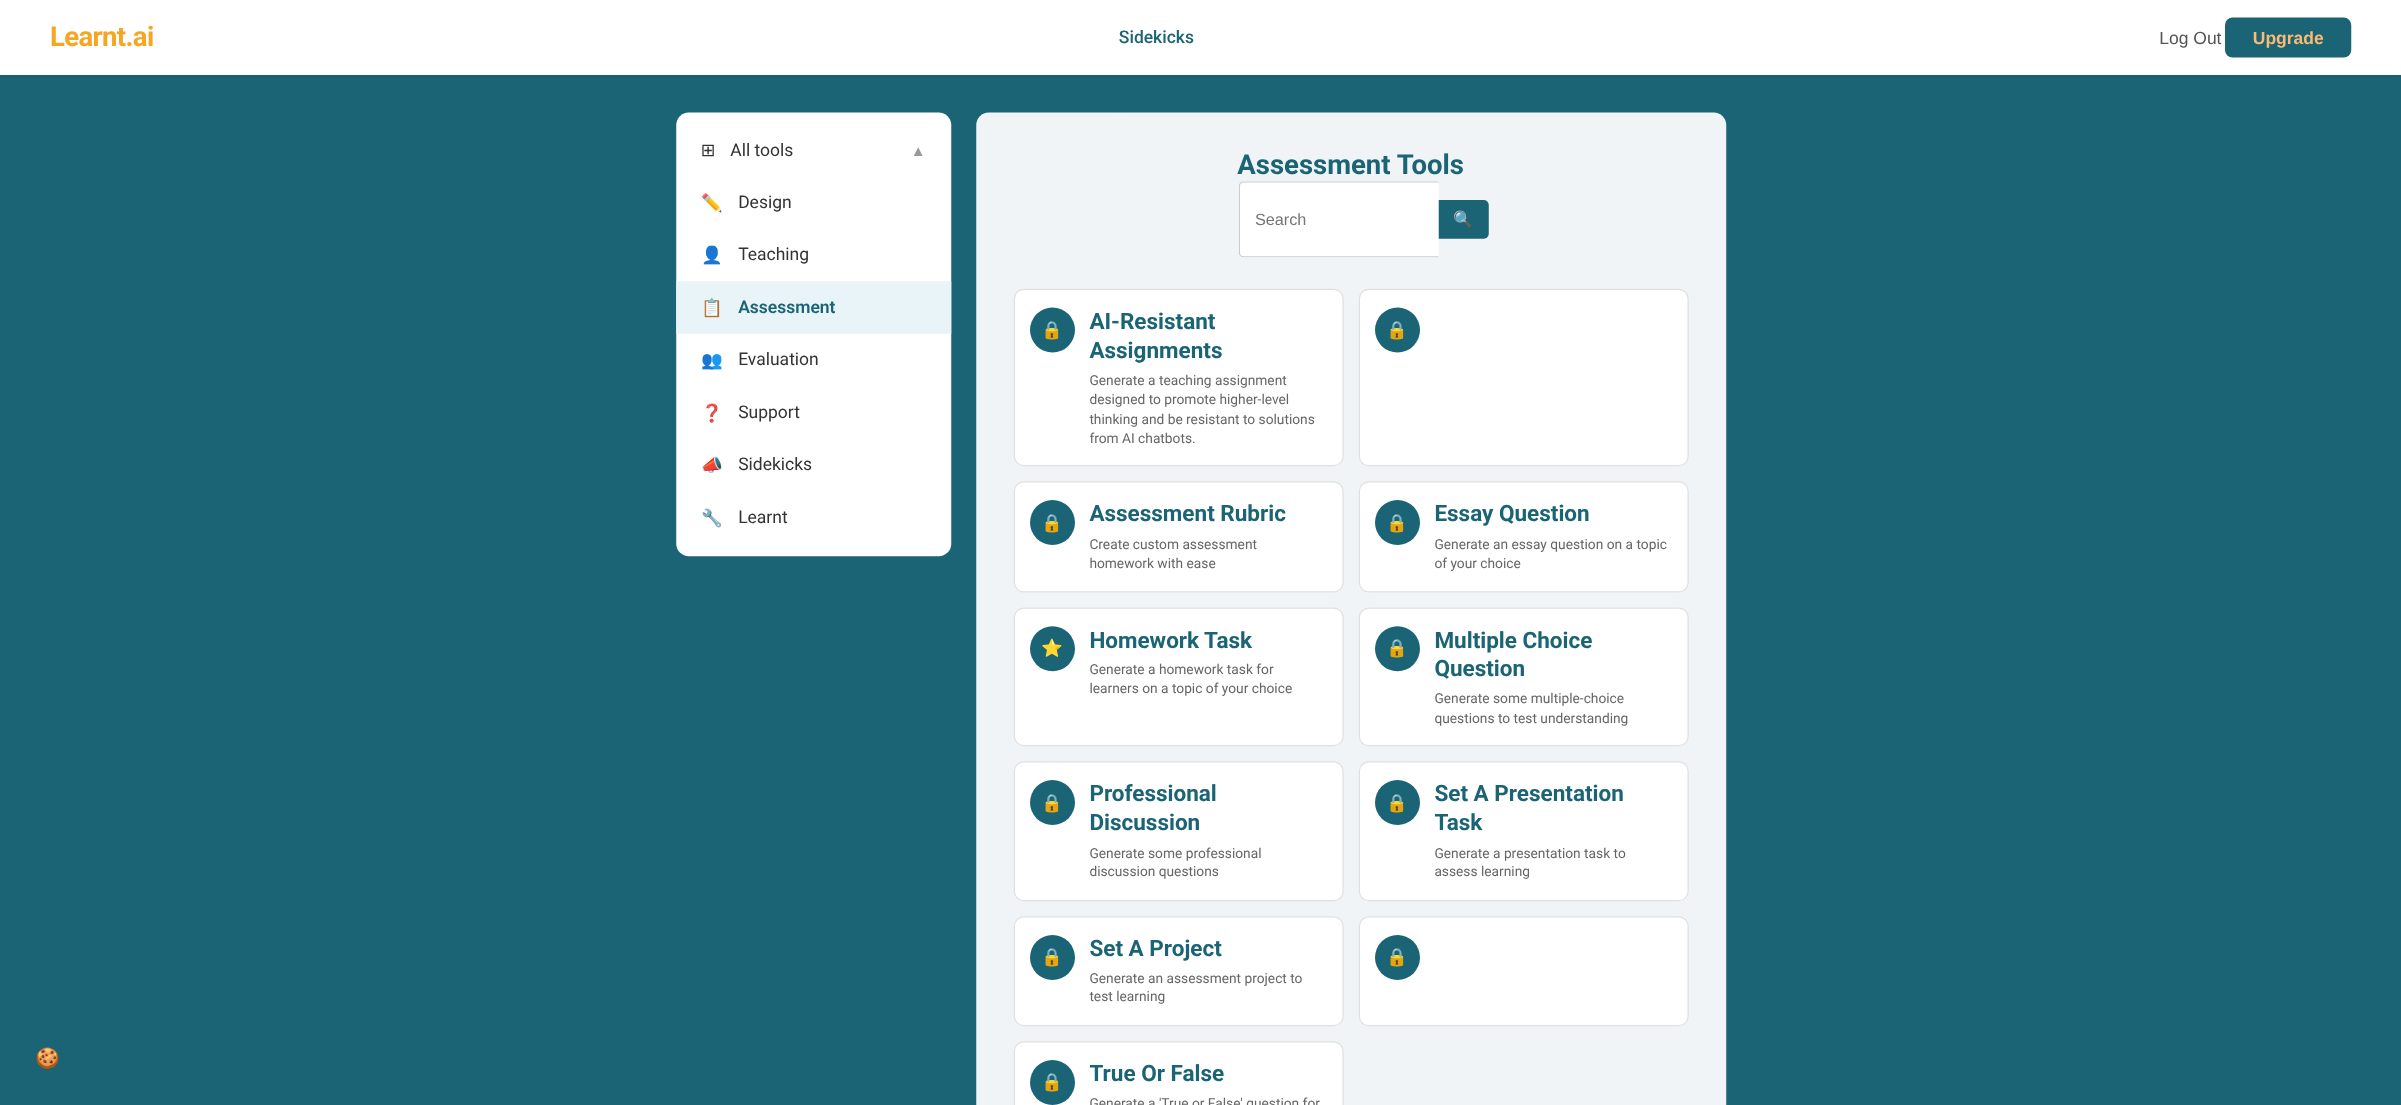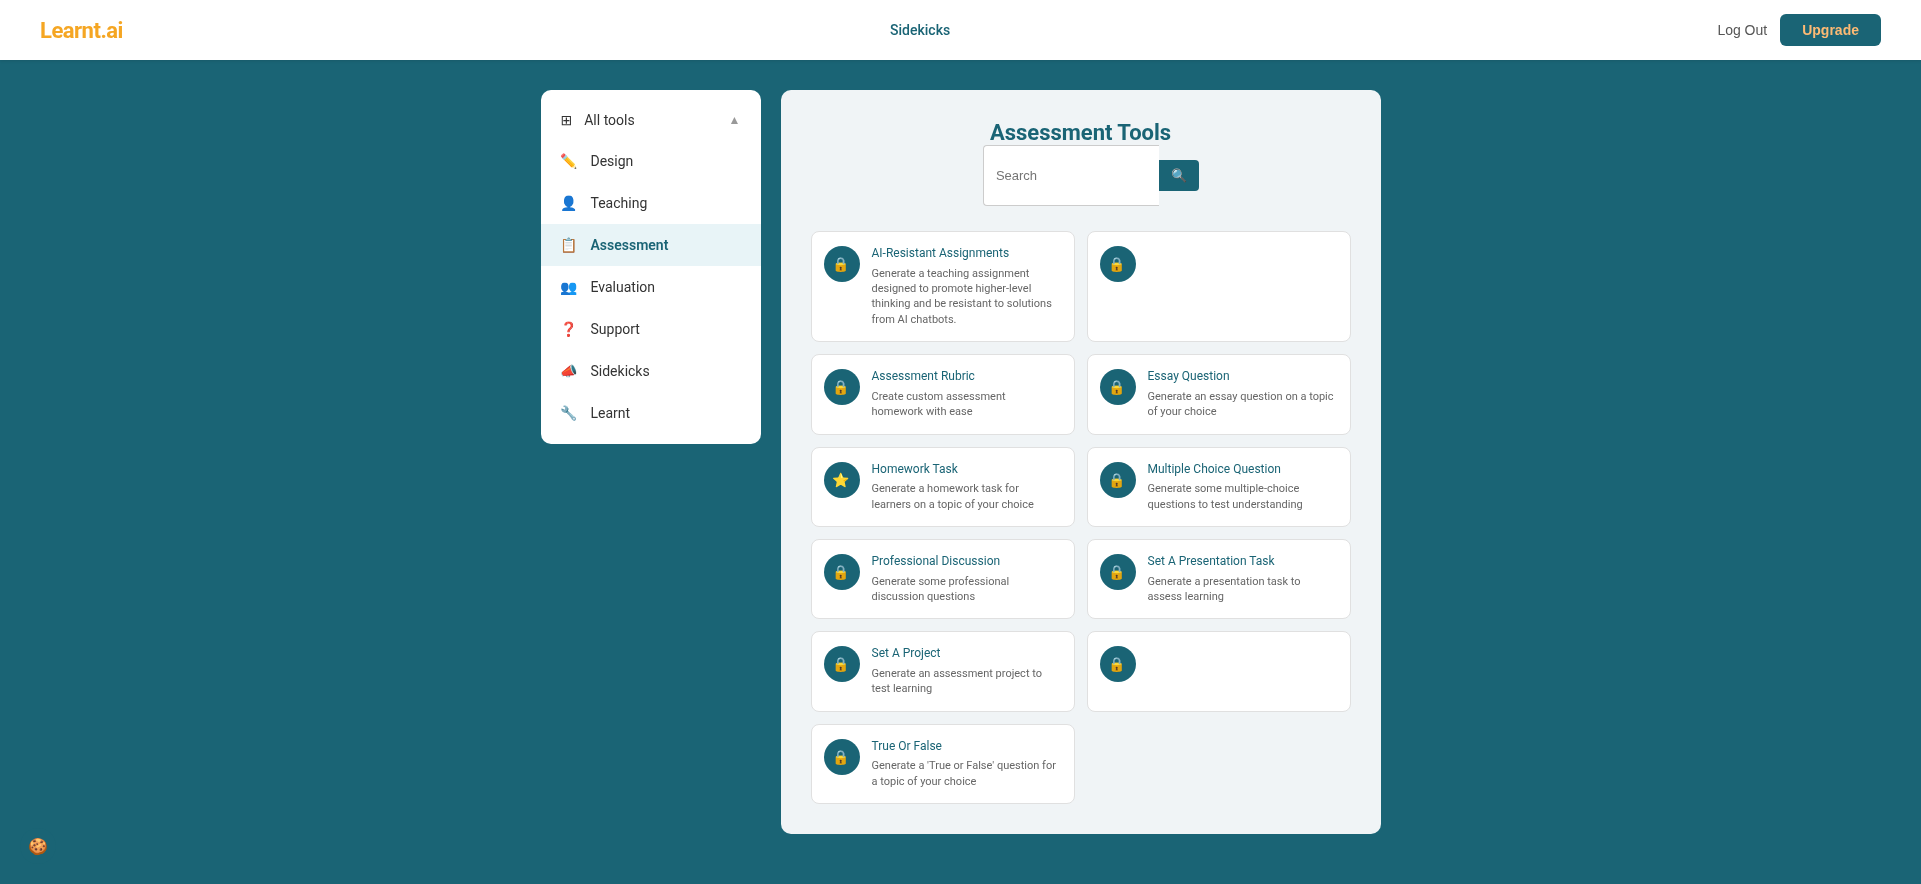--- a/index.html
+++ b/index.html
@@ -30,21 +30,21 @@
     }
     .nav-link {
       color: #1a6475;
       text-decoration: none;
       font-size: 14px;
       font-weight: 500;
     }
     .nav-right {
       display: flex;
       align-items: center;
-      gap: 13px;
+      gap: 3px;
     }
     .logout-btn {
       color: #555;
       background: none;
       border: none;
       font-size: 14px;
       cursor: pointer;
     }
     .upgrade-btn {
       background: #1a6475;
@@ -133,21 +133,21 @@
       display: flex;
       align-items: center;
       gap: 0;
     }
     .search-input {
       border: 1px solid #ccc;
       border-right: none;
       padding: 22px 12px;
       font-size: 13px;
       border-radius: 4px 0 0 4px;
-      width: 176px;
+      width: 160px;
       outline: none;
       margin-left: 21px;
     }
     .search-btn {
       background: #1a6475;
       border: none;
       color: white;
       padding: 8px 12px;
       border-radius: 0 4px 4px 0;
       cursor: pointer;
@@ -178,22 +178,22 @@
       border-radius: 50%;
       display: flex;
       align-items: center;
       justify-content: center;
       flex-shrink: 0;
       color: white;
       font-size: 14px;
     }
     .tool-icon.gold { background: #1a6475; }
     .tool-text h4 {
-      font-size: 12px;
-      font-weight: 400;
+      font-size: 18px;
+      font-weight: 700;
       color: #1a6475;
       margin-bottom: 4px;
       line-height: 1.3;
     }
     .tool-text p {
       font-size: 11px;
       color: #666;
       line-height: 1.4;
     }
 

